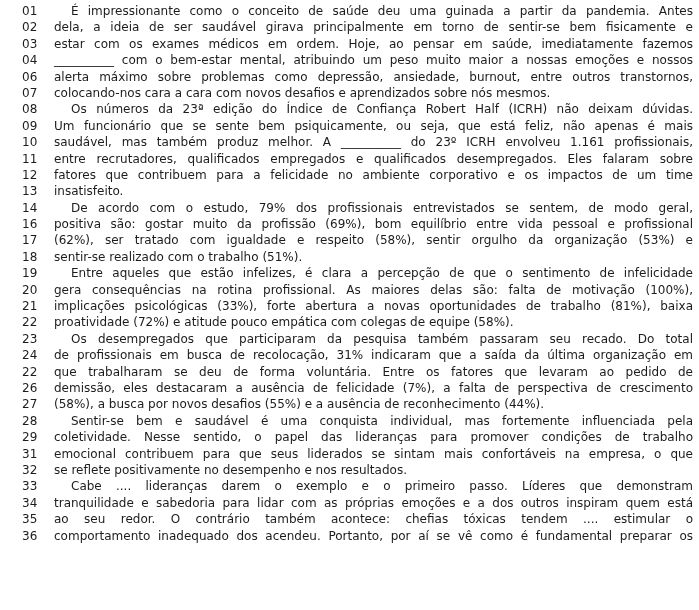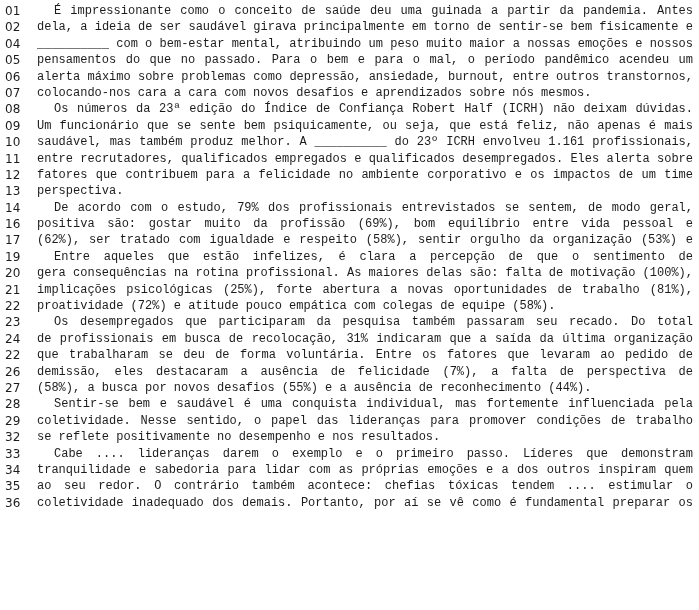--- a/index.html
+++ b/index.html
@@ -9,36 +9,35 @@
     background: #ffffff;
     font-family: "DejaVu Sans", "Liberation Sans", sans-serif;
     font-size: 12px;
     color: #1c1c1c;
     overflow: hidden;
   }
   .page {
     box-sizing: border-box;
     width: 699px;
     height: 610px;
-    padding: 3px 6px 0 5px;
+    padding: 3px 6px 0 22px;
   }
   .row {
     display: flex;
     line-height: 16.4px;
     height: 16.4px;
     overflow: hidden;
   }
   .num {
     flex: 0 0 32px;
     text-align: left;
   }
   .txt {
     flex: 1 1 auto;
     min-width: 0;
-    font-family: Liberation Mono, monospace;
   }
   .just {
     text-align: justify;
     text-align-last: justify;
   }
   .left { text-align: left; }
   .ind  { padding-left: 17px; }
 </style>
 </head>
 <body>
@@ -47,26 +46,26 @@
 
   <div class="row">
       <span class="num">01</span>
       <span class="txt just ind">É impressionante como o conceito de saúde deu uma guinada a partir da pandemia. Antes</span>
     </div>
   <div class="row">
       <span class="num">02</span>
       <span class="txt just">dela, a ideia de ser saudável girava principalmente em torno de sentir-se bem fisicamente e</span>
     </div>
   <div class="row">
+      <span class="num">03</span>
+      <span class="txt just">estar com os exames médicos em ordem. Hoje, ao pensar em saúde, imediatamente fazemos</span>
+    </div>
+  <div class="row">
       <span class="num">04</span>
       <span class="txt just">__________ com o bem-estar mental, atribuindo um peso muito maior a nossas emoções e nossos</span>
-    </div>
-  <div class="row">
-      <span class="num">05</span>
-      <span class="txt just">pensamentos do que no passado. Para o bem e para o mal, o período pandêmico acendeu um</span>
     </div>
   <div class="row">
       <span class="num">06</span>
       <span class="txt just">alerta máximo sobre problemas como depressão, ansiedade, burnout, entre outros transtornos,</span>
     </div>
   <div class="row">
       <span class="num">07</span>
       <span class="txt left">colocando-nos cara a cara com novos desafios e aprendizados sobre nós mesmos.</span>
     </div>
   <div class="row">
@@ -76,53 +75,57 @@
   <div class="row">
       <span class="num">09</span>
       <span class="txt just">Um funcionário que se sente bem psiquicamente, ou seja, que está feliz, não apenas é mais</span>
     </div>
   <div class="row">
       <span class="num">10</span>
       <span class="txt just">saudável, mas também produz melhor. A __________ do 23º ICRH envolveu 1.161 profissionais,</span>
     </div>
   <div class="row">
       <span class="num">11</span>
-      <span class="txt just">entre recrutadores, qualificados empregados e qualificados desempregados. Eles alerta sobre</span>
+      <span class="txt just">entre recrutadores, qualificados empregados e qualificados desempregados. Eles falaram sobre</span>
     </div>
   <div class="row">
       <span class="num">12</span>
       <span class="txt just">fatores que contribuem para a felicidade no ambiente corporativo e os impactos de um time</span>
     </div>
   <div class="row">
       <span class="num">13</span>
-      <span class="txt left">perspectiva.</span>
+      <span class="txt left">insatisfeito.</span>
     </div>
   <div class="row">
       <span class="num">14</span>
       <span class="txt just ind">De acordo com o estudo, 79% dos profissionais entrevistados se sentem, de modo geral,</span>
     </div>
   <div class="row">
       <span class="num">16</span>
       <span class="txt just">positiva são: gostar muito da profissão (69%), bom equilíbrio entre vida pessoal e profissional</span>
     </div>
   <div class="row">
       <span class="num">17</span>
       <span class="txt just">(62%), ser tratado com igualdade e respeito (58%), sentir orgulho da organização (53%) e</span>
     </div>
   <div class="row">
+      <span class="num">18</span>
+      <span class="txt left">sentir-se realizado com o trabalho (51%).</span>
+    </div>
+  <div class="row">
       <span class="num">19</span>
       <span class="txt just ind">Entre aqueles que estão infelizes, é clara a percepção de que o sentimento de infelicidade</span>
     </div>
   <div class="row">
       <span class="num">20</span>
       <span class="txt just">gera consequências na rotina profissional. As maiores delas são: falta de motivação (100%),</span>
     </div>
   <div class="row">
       <span class="num">21</span>
-      <span class="txt just">implicações psicológicas (25%), forte abertura a novas oportunidades de trabalho (81%), baixa</span>
+      <span class="txt just">implicações psicológicas (33%), forte abertura a novas oportunidades de trabalho (81%), baixa</span>
     </div>
   <div class="row">
       <span class="num">22</span>
       <span class="txt left">proatividade (72%) e atitude pouco empática com colegas de equipe (58%).</span>
     </div>
   <div class="row">
       <span class="num">23</span>
       <span class="txt just ind">Os desempregados que participaram da pesquisa também passaram seu recado. Do total</span>
     </div>
   <div class="row">
@@ -143,33 +146,37 @@
     </div>
   <div class="row">
       <span class="num">28</span>
       <span class="txt just ind">Sentir-se bem e saudável é uma conquista individual, mas fortemente influenciada pela</span>
     </div>
   <div class="row">
       <span class="num">29</span>
       <span class="txt just">coletividade. Nesse sentido, o papel das lideranças para promover condições de trabalho</span>
     </div>
   <div class="row">
+      <span class="num">31</span>
+      <span class="txt just">emocional contribuem para que seus liderados se sintam mais confortáveis na empresa, o que</span>
+    </div>
+  <div class="row">
       <span class="num">32</span>
       <span class="txt left">se reflete positivamente no desempenho e nos resultados.</span>
     </div>
   <div class="row">
       <span class="num">33</span>
       <span class="txt just ind">Cabe .... lideranças darem o exemplo e o primeiro passo. Líderes que demonstram</span>
     </div>
   <div class="row">
       <span class="num">34</span>
       <span class="txt just">tranquilidade e sabedoria para lidar com as próprias emoções e a dos outros inspiram quem está</span>
     </div>
   <div class="row">
       <span class="num">35</span>
       <span class="txt just">ao seu redor. O contrário também acontece: chefias tóxicas tendem .... estimular o</span>
     </div>
   <div class="row">
       <span class="num">36</span>
-      <span class="txt just">coletividade inadequado dos demais. Portanto, por aí se vê como é fundamental preparar os</span>
+      <span class="txt just">comportamento inadequado dos acendeu. Portanto, por aí se vê como é fundamental preparar os</span>
     </div>
 
 </div>
 
 </body></html>

